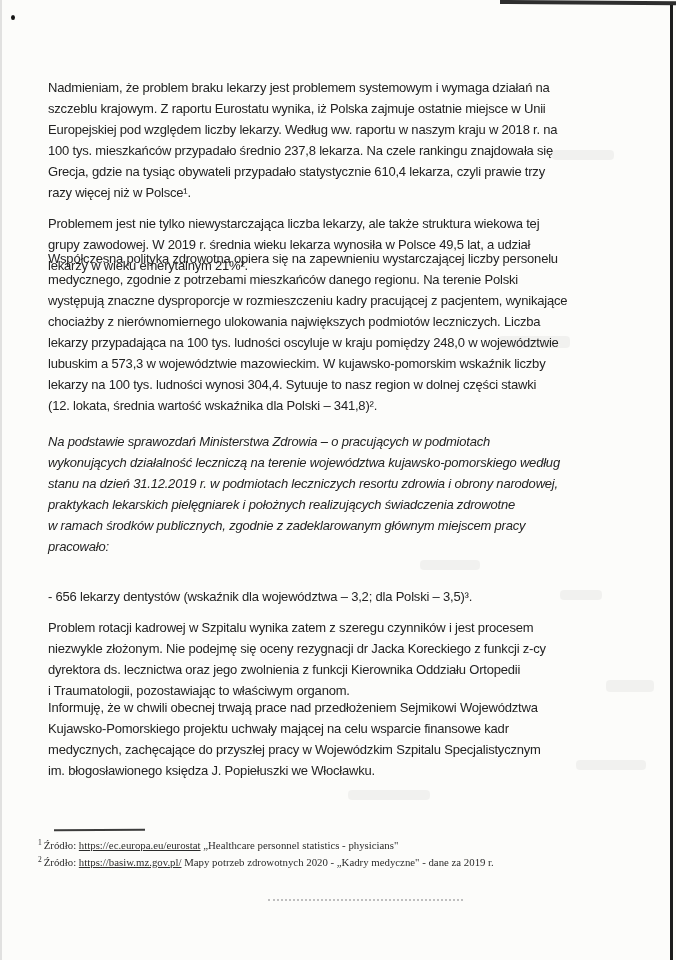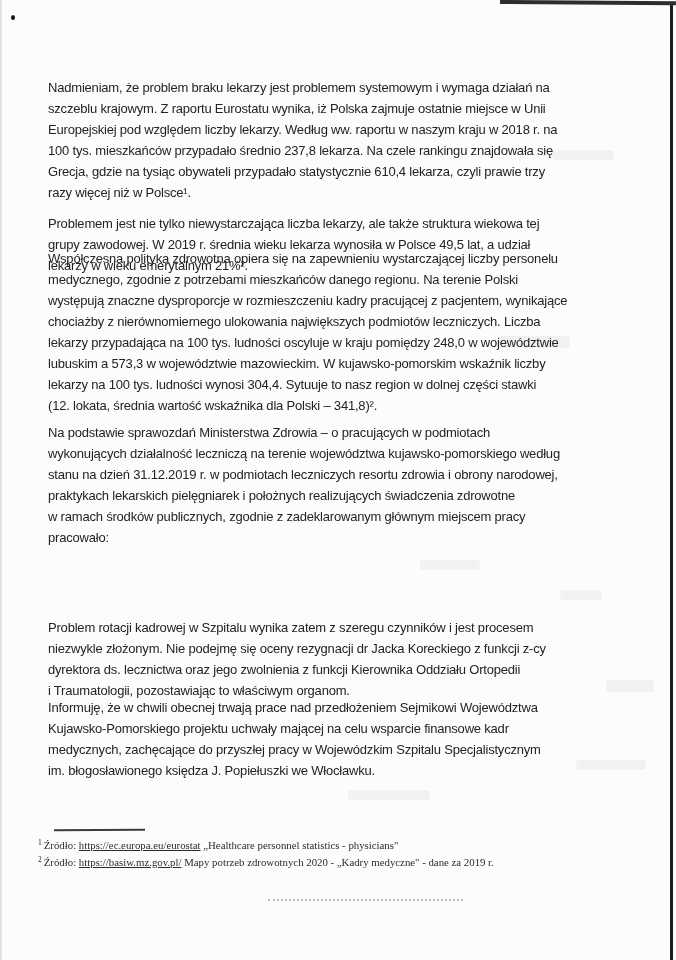--- a/index.html
+++ b/index.html
@@ -23,21 +23,21 @@
     white-space: pre-line;
     font-size: 13px;
     line-height: 21px;
     letter-spacing: -0.2px;
     color: #232323;
     font-weight: 500;
   }
   .p0 { top: 77px; }
   .p1 { top: 213px; }
   .p2 { top: 248px; }
-  .p3 { top: 422px; }
+  .p3 { top: 431px; font-style: italic; }
   .p4 { top: 541px; }
   .p5 { top: 586px; }
   .p6 { top: 617px; }
   .p7 { top: 697px; }
 
   
   .footnote-rule {
     position: absolute;
     left: 54px; top: 829px;
     width: 91px; height: 2px;
@@ -134,20 +134,21 @@
 lekarzy przypadająca na 100 tys. ludności oscyluje w kraju pomiędzy 248,0 w województwie
 lubuskim a 573,3 w województwie mazowieckim. W kujawsko-pomorskim wskaźnik liczby
 lekarzy na 100 tys. ludności wynosi 304,4. Sytuuje to nasz region w dolnej części stawki
 (12. lokata, średnia wartość wskaźnika dla Polski – 341,8)².</p>
   <p class="para p3">Na podstawie sprawozdań Ministerstwa Zdrowia – o pracujących w podmiotach
 wykonujących działalność leczniczą na terenie województwa kujawsko-pomorskiego według
 stanu na dzień 31.12.2019 r. w podmiotach leczniczych resortu zdrowia i obrony narodowej,
 praktykach lekarskich pielęgniarek i położnych realizujących świadczenia zdrowotne
 w ramach środków publicznych, zgodnie z zadeklarowanym głównym miejscem pracy
 pracowało:</p>
+  <p class="para p5">- 656 lekarzy dentystów (wskaźnik dla województwa – 3,2; dla Polski – 3,5)³.</p>
   <p class="para p6">Problem rotacji kadrowej w Szpitalu wynika zatem z szeregu czynników i jest procesem
 niezwykle złożonym. Nie podejmę się oceny rezygnacji dr Jacka Koreckiego z funkcji z-cy
 dyrektora ds. lecznictwa oraz jego zwolnienia z funkcji Kierownika Oddziału Ortopedii
 i Traumatologii, pozostawiając to właściwym organom.</p>
   <p class="para p7">Informuję, że w chwili obecnej trwają prace nad przedłożeniem Sejmikowi Województwa
 Kujawsko-Pomorskiego projektu uchwały mającej na celu wsparcie finansowe kadr
 medycznych, zachęcające do przyszłej pracy w Wojewódzkim Szpitalu Specjalistycznym
 im. błogosławionego księdza J. Popiełuszki we Włocławku.</p>
 
   <div class="footnote-rule"></div>

